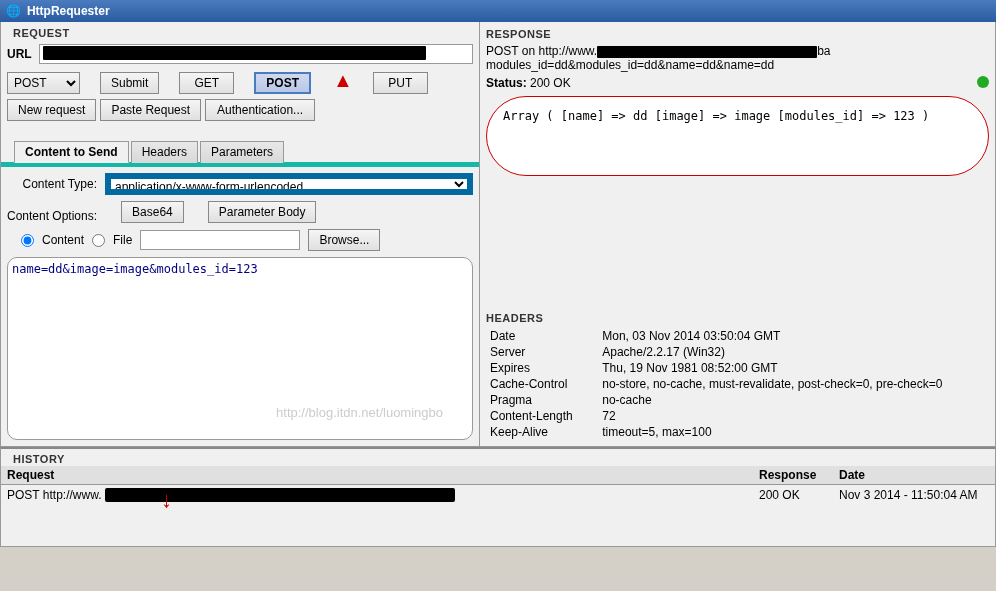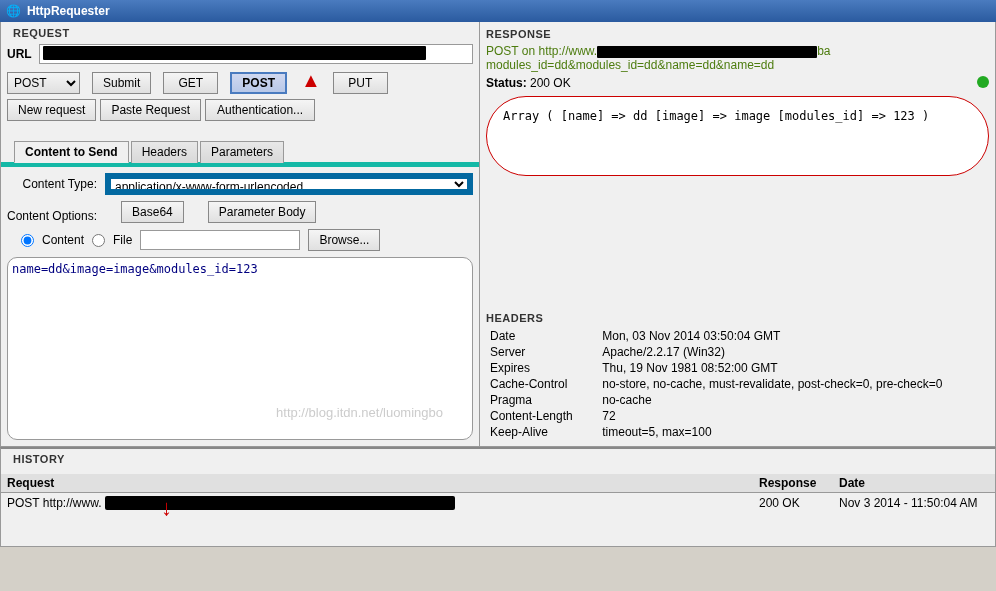--- a/index.html
+++ b/index.html
@@ -64,21 +64,21 @@
       text-decoration: underline;
       color: #cc0000;
       overflow: hidden;
       white-space: nowrap;
     }
 
     .button-row {
       display: flex;
       align-items: center;
       padding: 3px 6px;
-      gap: 12px;
+      gap: 20px;
     }
 
     .btn {
       height: 22px;
       padding: 0 10px;
       border: 1px solid #888;
       background: linear-gradient(to bottom, #f5f5f5, #e0e0e0);
       font-size: 12px;
       cursor: pointer;
       min-width: 55px;
@@ -183,21 +183,21 @@
       right: 30px;
       color: #ccc;
       font-size: 13px;
       pointer-events: none;
       white-space: nowrap;
     }
 
     
     .response-url {
       font-size: 12px;
-      color: #4d7c0f;
+      color: #000000;
       margin-bottom: 4px;
       word-break: break-all;
     }
     .status-row {
       font-size: 12px;
       margin-bottom: 6px;
     }
     .status-label { font-weight: bold; }
 
     .response-body {
@@ -449,21 +449,21 @@
               <td>timeout=5, max=100</td>
             </tr>
           </tbody>
       </table>
     </div>
 
   </div>
 </div>
 
 <div class="history-panel">
-  <div style="padding: 3px 6px 8px 6px;">
+  <div style="padding: 3px 6px 0 6px;">
     <span class="section-label">History</span>
   </div>
   <div class="history-header-row">
     <span class="history-col-request">Request</span>
     <span class="history-col-response">Response</span>
     <span class="history-col-date">Date</span>
   </div>
   <div class="history-row" style="position:relative;">
     <div class="history-row-request">
       <span>POST http://www.</span>

